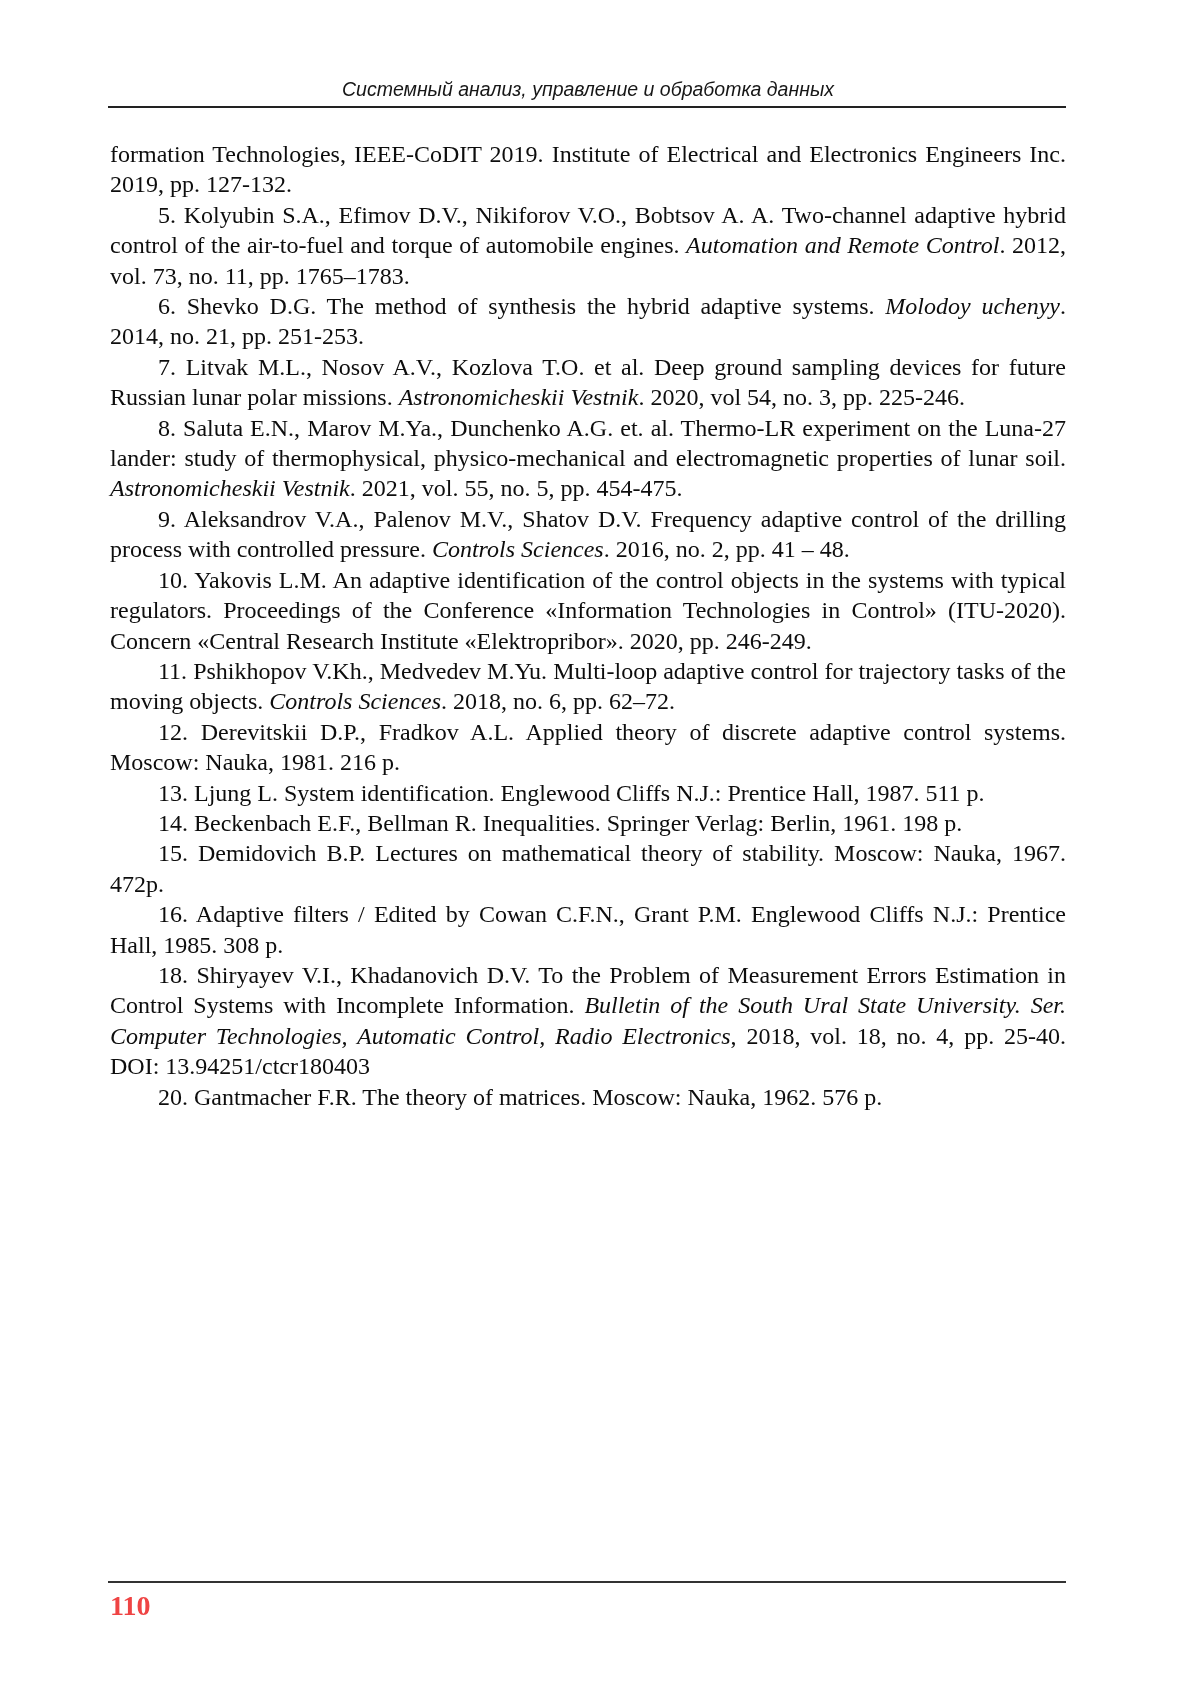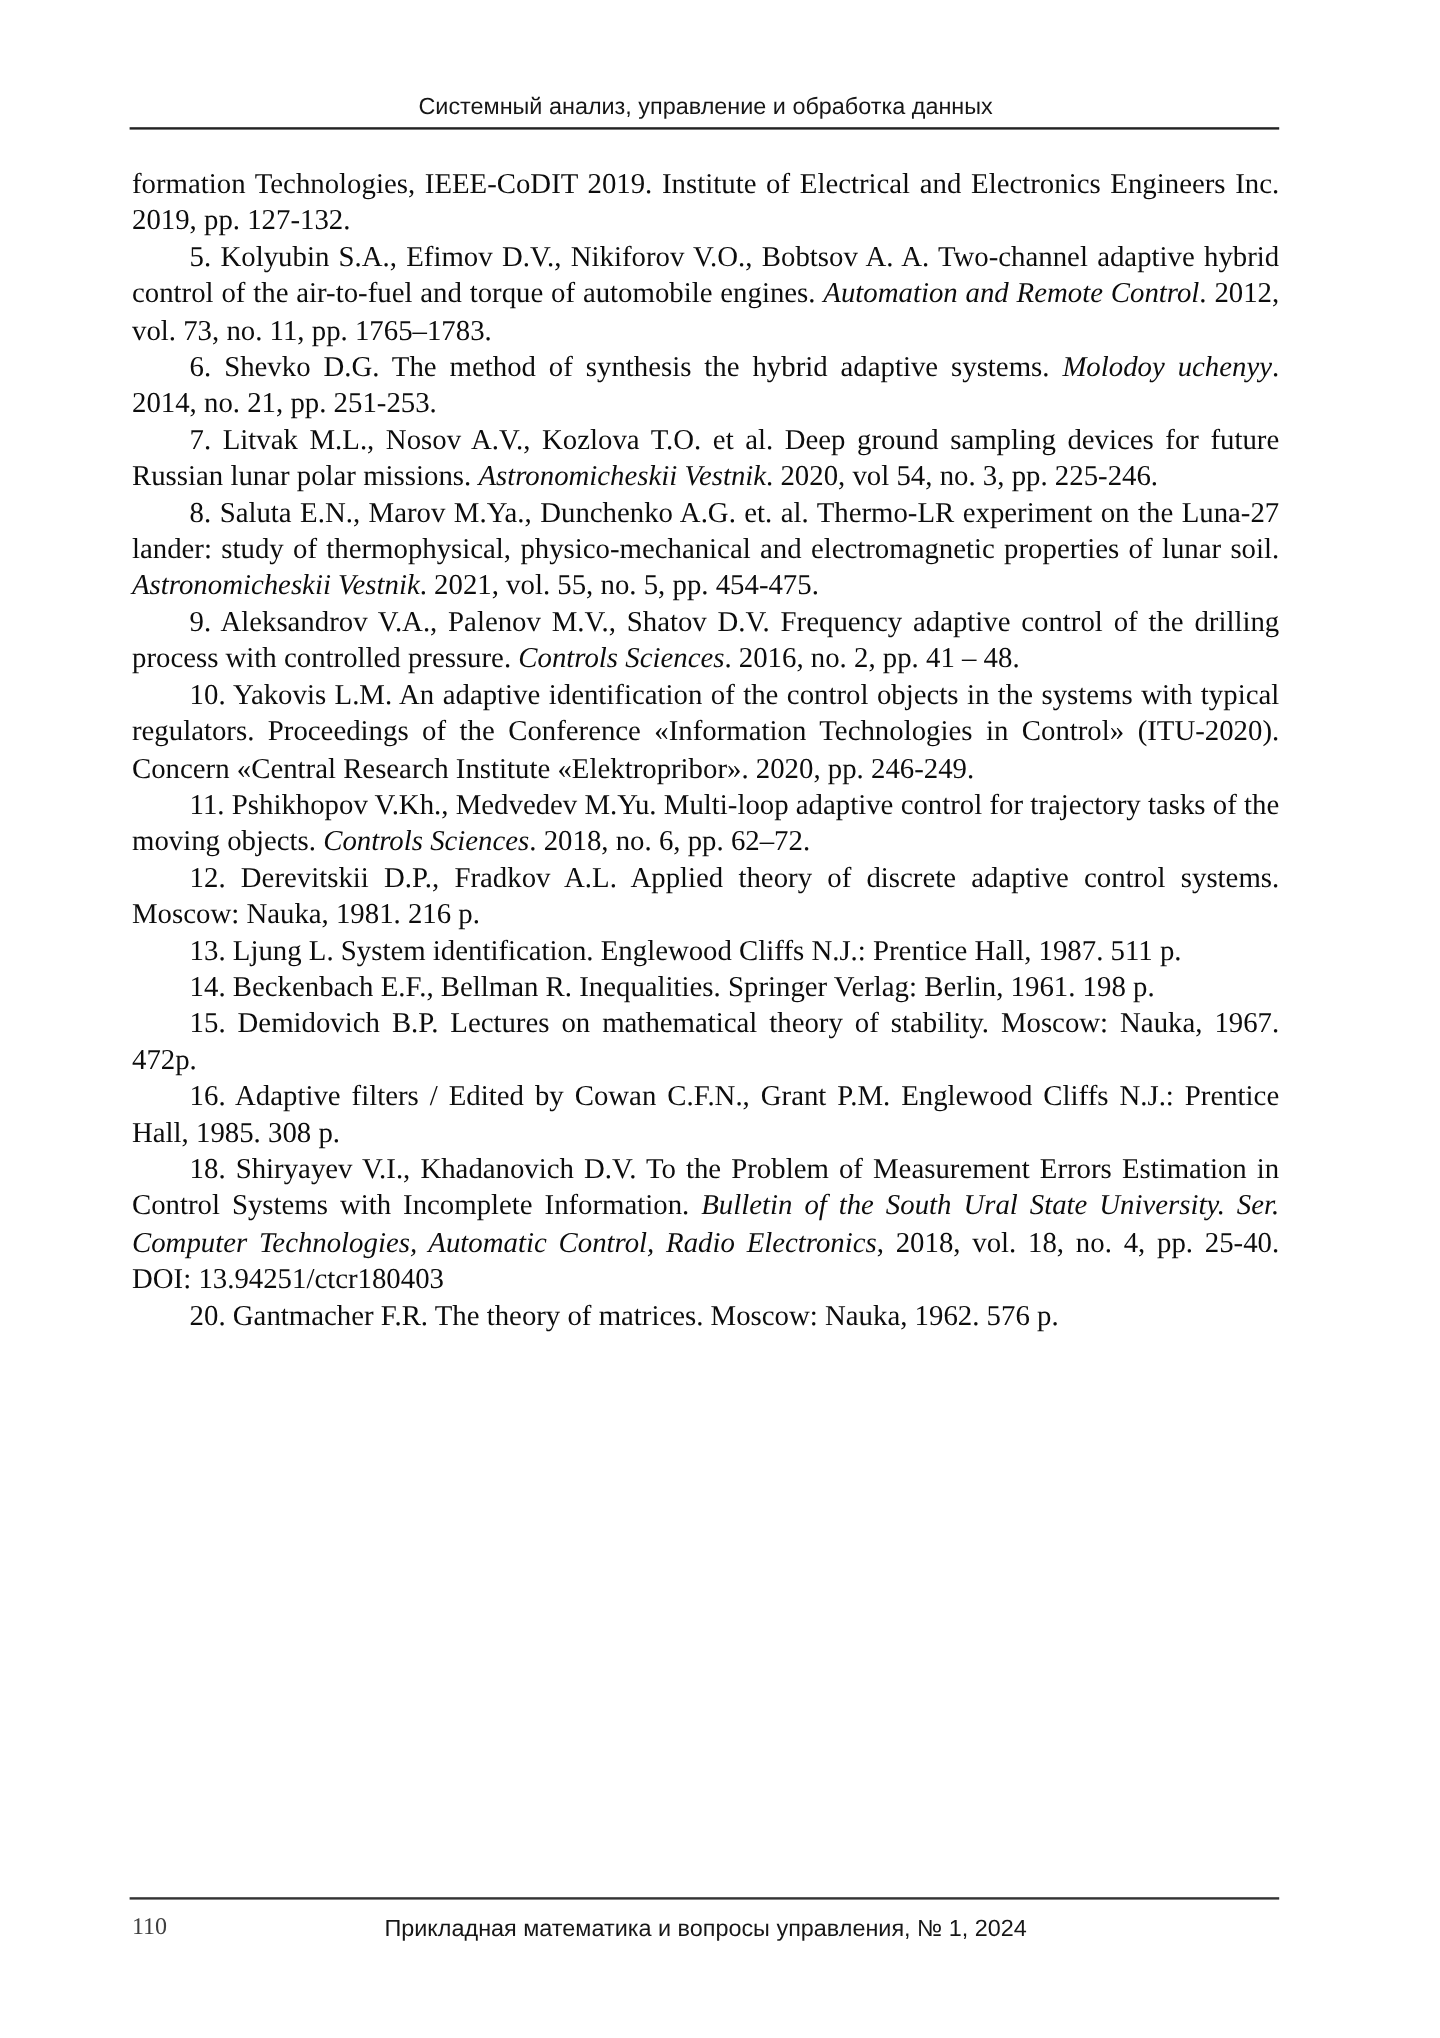--- a/index.html
+++ b/index.html
@@ -15,20 +15,21 @@
   .running-title {
     position: absolute;
     left: 110px;
     top: 76px;
     width: 956px;
     text-align: center;
     font-family: "Liberation Sans", sans-serif;
     font-size: 19.5px;
     line-height: 26px;
     color: #161616;
+    font-style: italic;
   }
   .head-rule {
     position: absolute;
     left: 108px;
     top: 106px;
     width: 958px;
     height: 0;
     border-top: 2px solid #222222;
   }
   
@@ -53,23 +54,24 @@
     top: 1581px;
     width: 958px;
     height: 0;
     border-top: 2px solid #333333;
   }
   .page-number {
     position: absolute;
     left: 110px;
     top: 1593px;
     font-family: "Liberation Serif", serif;
-    font-size: 20px;
+    font-size: 28px;
     line-height: 26px;
-    color: #404040;
+    color: #ef4444;
+    font-weight: bold;
   }
   .journal-line {
     position: absolute;
     left: 110px;
     top: 1594px;
     width: 956px;
     text-align: center;
     font-family: "Liberation Sans", sans-serif;
     font-size: 19.5px;
     line-height: 26px;
@@ -96,14 +98,13 @@
       <p class="ref indent"><span>13. Ljung L. System identification. Englewood Cliffs N.J.: Prentice Hall, 1987. 511 p.</span></p>
       <p class="ref indent"><span>14. Beckenbach E.F., Bellman R. Inequalities. Springer Verlag: Berlin, 1961. 198 p.</span></p>
       <p class="ref indent"><span>15. Demidovich B.P. Lectures on mathematical theory of stability. Moscow: Nauka, 1967. 472p.</span></p>
       <p class="ref indent"><span>16. Adaptive filters / Edited by Cowan C.F.N., Grant P.M. Englewood Cliffs N.J.: Prentice Hall, 1985. 308 p.</span></p>
       <p class="ref indent"><span>18. Shiryayev V.I., Khadanovich D.V. To the Problem of Measurement Errors Estimation in Control Systems with Incomplete Information. </span><i>Bulletin of the South Ural State University. Ser. Computer Technologies, Automatic Control, Radio Electronics</i><span>, 2018, vol. 18, no. 4, pp. 25-40. DOI: 13.94251/ctcr180403</span></p>
       <p class="ref indent"><span>20. Gantmacher F.R. The theory of matrices. Moscow: Nauka, 1962. 576 p.</span></p>
     </div>
 
   <div class="footer-rule"></div>
   <div class="page-number">110</div>
-  <div class="journal-line">Прикладная математика и вопросы управления, № 1, 2024</div>
 </div>
 
 </body></html>

